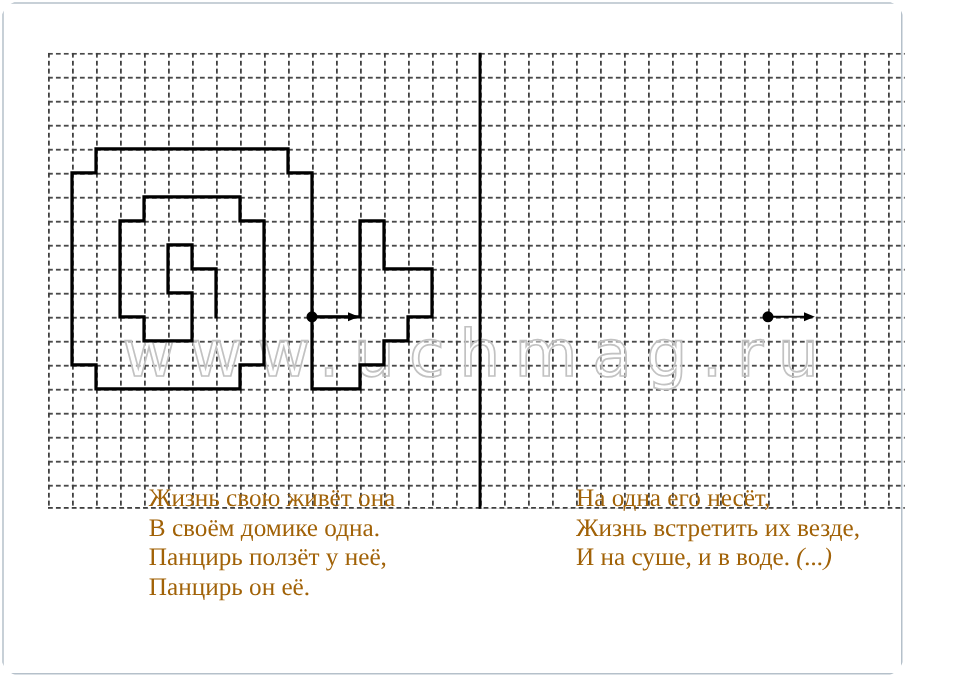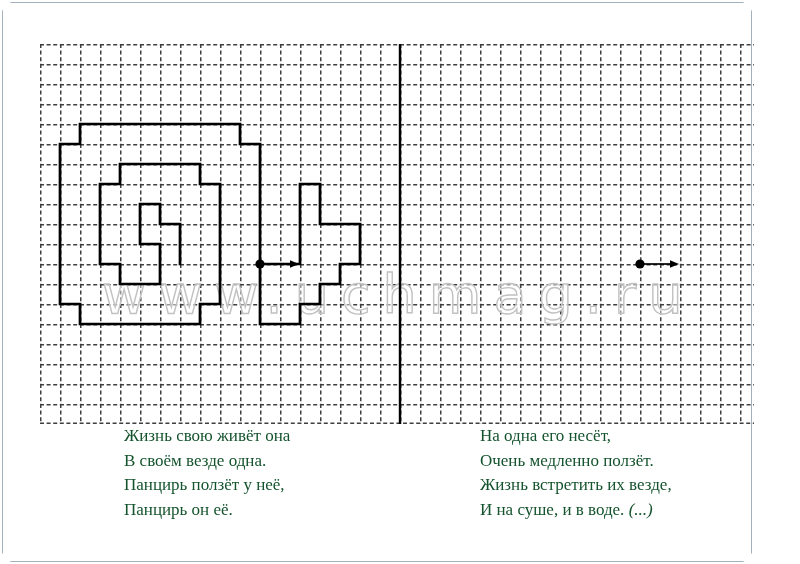--- a/index.html
+++ b/index.html
@@ -13,24 +13,24 @@
   }
   .page-frame{
     position:absolute;
     left:2px;top:2px;right:2px;bottom:2px;
     border:1px solid #a3b1bd;
     pointer-events:none;
   }
   .sheet-svg{position:absolute;left:0;top:0;}
   .riddle{
     position:absolute;
-    top:424px;
-    font-size:17px;
+    top:403px;
+    font-size:21px;
     line-height:24.5px;
-    color:#14532d;
+    color:#a16207;
     white-space:nowrap;
   }
   .riddle-left{left:124px;}
   .riddle-right{left:480px;}
   .answer-hint{font-style:italic;}
 </style>
 </head>
 <body>
 
 <div class="page">
@@ -62,28 +62,27 @@
 
     <g>
       <line stroke="#000" stroke-width="1.7" x1="640" y1="264" x2="670" y2="264"></line>
       <polygon fill="#000" points="670,260.2 670,267.8 679,264"></polygon>
       <circle r="4.6" fill="#000" cx="640" cy="264"></circle>
     </g>
   </svg>
 
   <div class="riddle riddle-left">
     <div>Жизнь свою живёт она</div>
-    <div>В своём везде одна.</div>
+    <div>В своём домике одна.</div>
     <div>Панцирь ползёт у неё,</div>
     <div>Панцирь он её.</div>
   </div>
 
   <div class="riddle riddle-right">
     <div>На одна его несёт,</div>
-    <div>Очень медленно ползёт.</div>
     <div>Жизнь встретить их везде,</div>
     <div>
       <span>И на суше, и в воде.</span>
       <span class="answer-hint">(...)</span>
     </div>
   </div>
 
   <div class="page-frame"></div>
 </div>
 

